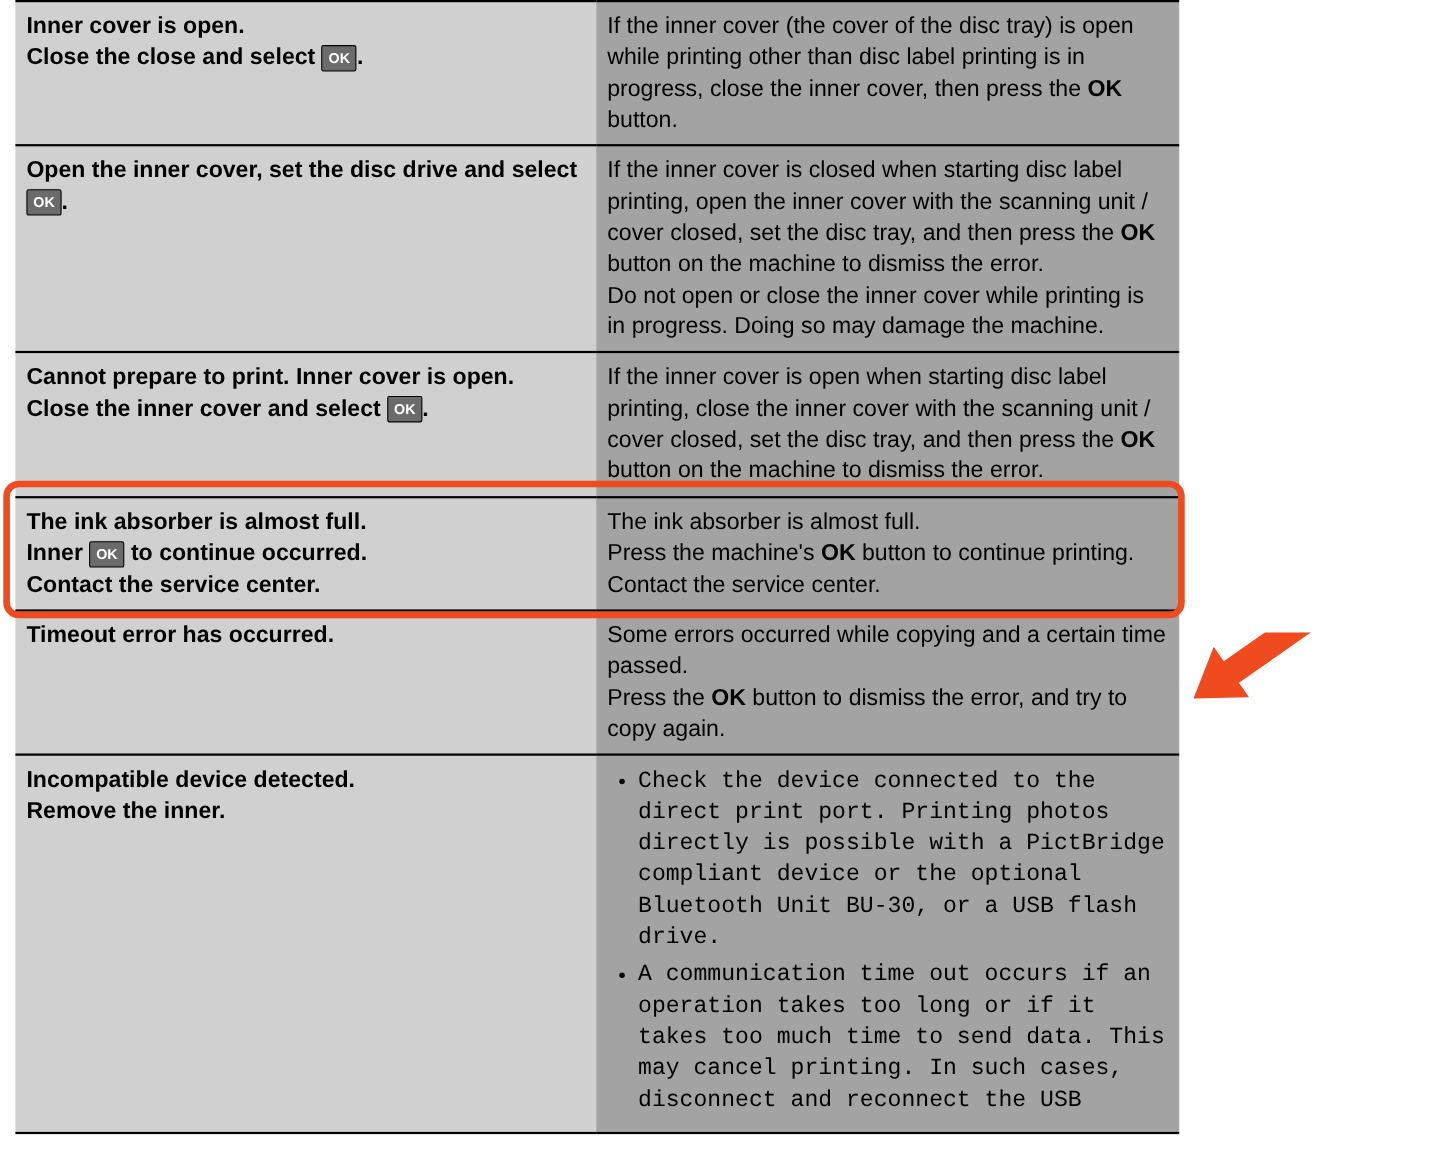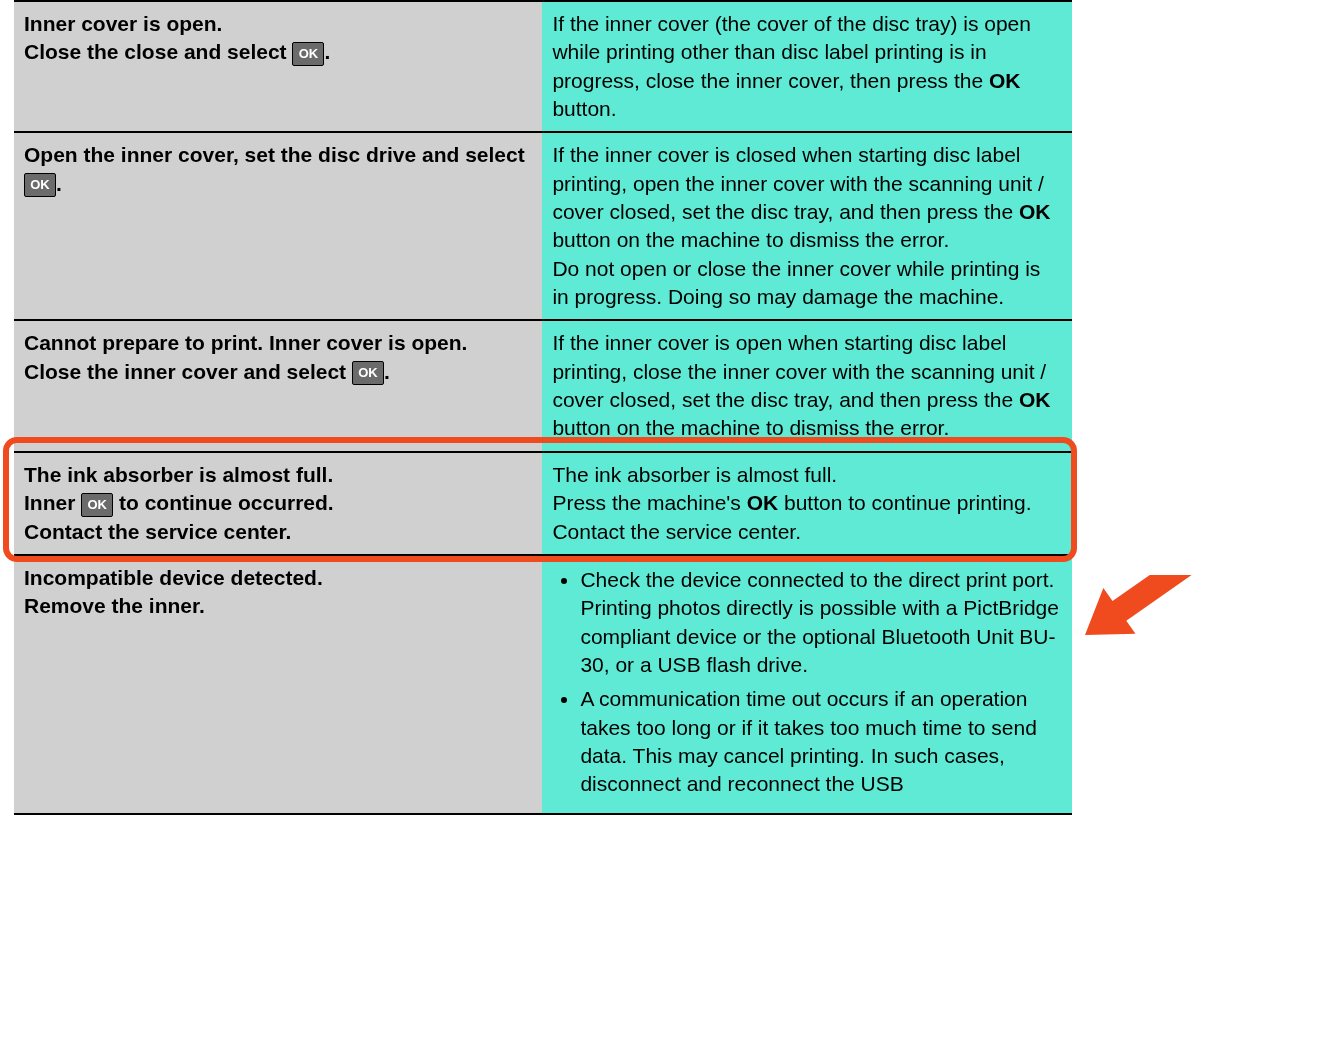--- a/index.html
+++ b/index.html
@@ -1,23 +1,23 @@
 <!DOCTYPE html>
 <html><head>
 <meta charset="utf-8">
 <style>
   html,body{margin:0;padding:0;font-family:Arial,Helvetica,sans-serif;font-size:21px;color:#000;background:#fff;}
   .page{width:1320px;height:1062px;position:relative;overflow:hidden;}
   table{border-collapse:collapse;width:1058px;margin-left:14px;margin-top:0;}
   td{border-top:2px solid #000;border-bottom:2px solid #000;vertical-align:top;padding:8px 10px 8px 10px;line-height:1.35;}
   td.left{width:520px;background:#d0d0d0;font-weight:bold;}
-  td.right{width:520px;background:#5eead4;font-weight:normal;}
+  td.right{width:520px;background:#a3a3a3;font-weight:normal;}
   .ok-btn{display:inline-block;width:30px;height:22px;background:#6b6b6b;border:1px solid #000;color:#fff;font-size:13px;font-weight:bold;text-align:center;line-height:22px;vertical-align:middle;border-radius:2px;}
   ul.bul{margin:2px 0 2px 28px;padding:0;}
-  ul.bul li{margin-bottom:6px;}
+  ul.bul li{margin-bottom:6px;font-family:Liberation Mono, monospace;}
   .strong{font-weight:bold;}
   .highlight-box{position:absolute;border:6px solid #f04a1f;border-radius:14px;pointer-events:none;}
   .arrow{position:absolute;pointer-events:none;}
 </style>
 </head>
 <body>
 <div class="page">
 
 <table>
 <tbody id="tbody">
@@ -39,20 +39,26 @@
             <div>If the inner cover is open when starting disc label printing, close the inner cover with the scanning unit / cover closed, set the disc tray, and then press the <span class="strong">OK</span> button on the machine to dismiss the error.</div>
           </td>
         </tr>
         <tr>
           <td class="left"><span>The ink absorber is almost full.</span><br><span>Inner </span><span class="ok-btn">OK</span><span> to continue occurred.</span><br><span>Contact the service center.</span></td>
           <td class="right">
             <div>The ink absorber is almost full.<br>Press the machine's <span class="strong">OK</span> button to continue printing.<br>Contact the service center.</div>
           </td>
         </tr>
         <tr>
+          <td class="left"><span>Timeout error has occurred.</span></td>
+          <td class="right">
+            <div>Some errors occurred while copying and a certain time passed.<br>Press the <span class="strong">OK</span> button to dismiss the error, and try to copy again.</div>
+          </td>
+        </tr>
+        <tr>
           <td class="left"><span>Incompatible device detected.</span><br><span>Remove the inner.</span></td>
           <td class="right">
             <ul class="bul">
               <li>Check the device connected to the direct print port. Printing photos directly is possible with a PictBridge compliant device or the optional Bluetooth Unit BU-30, or a USB flash drive.</li>
               <li>A communication time out occurs if an operation takes too long or if it takes too much time to send data. This may cancel printing. In such cases, disconnect and reconnect the USB</li>
             </ul>
           </td>
         </tr>
       </tbody>
 </table>

